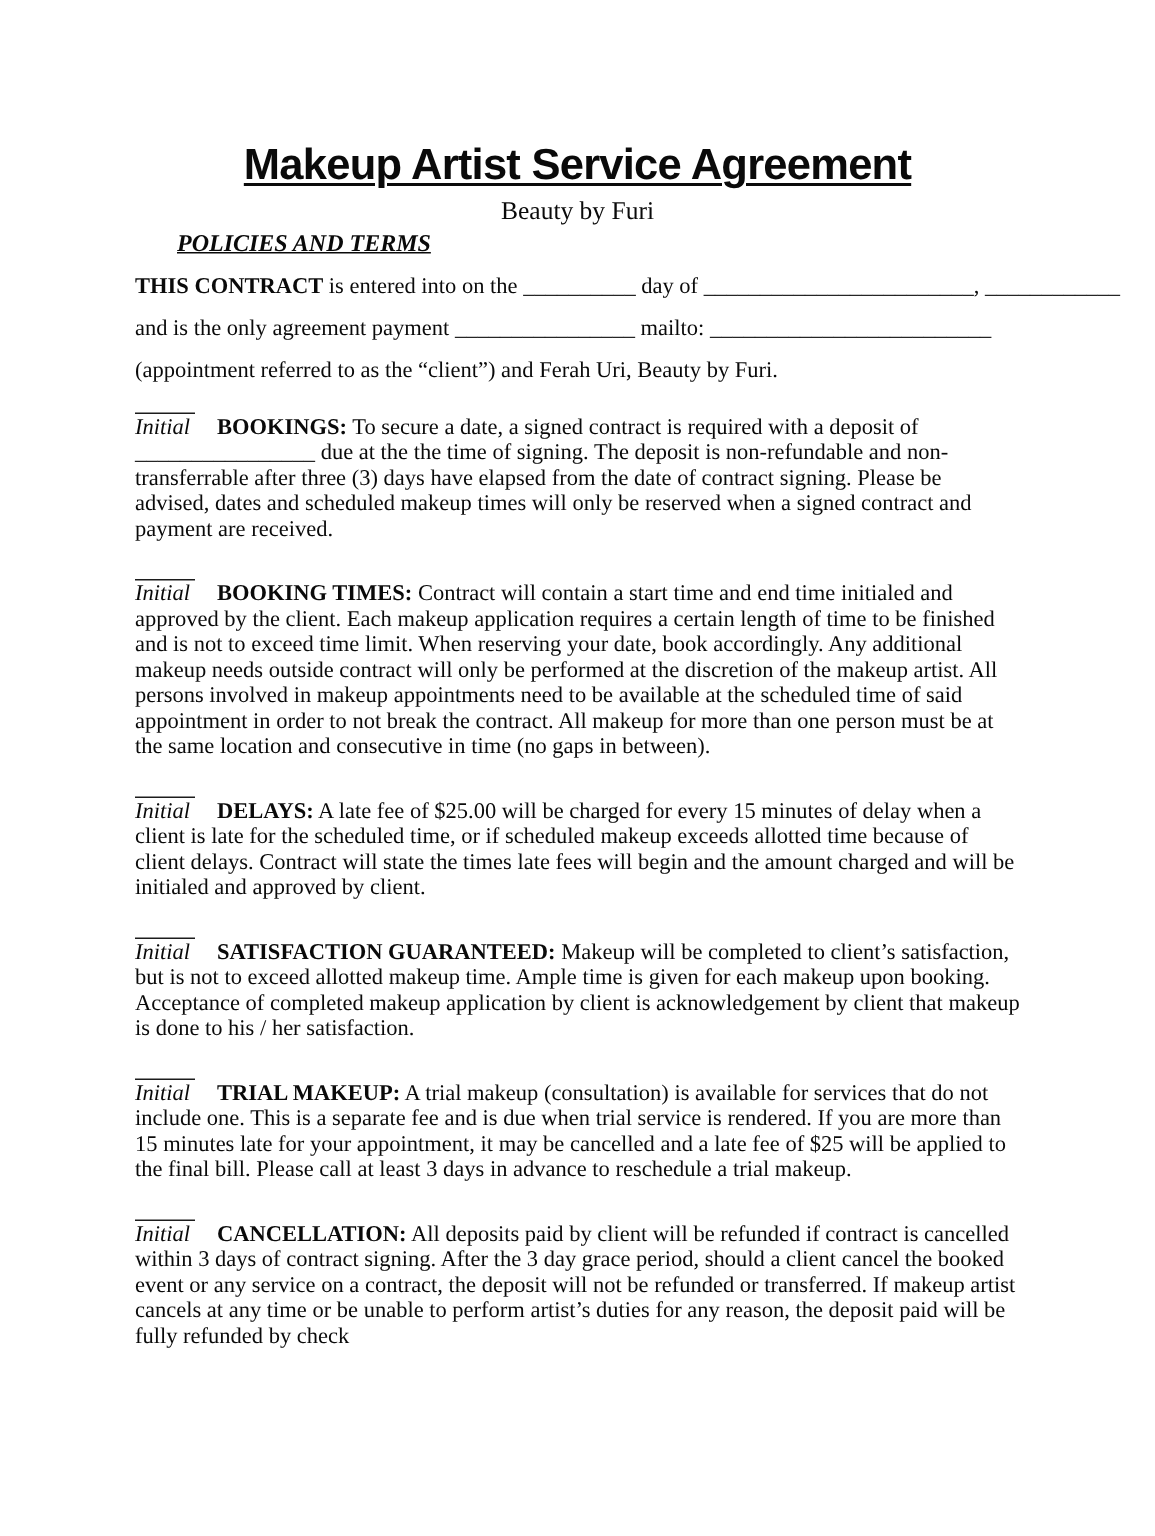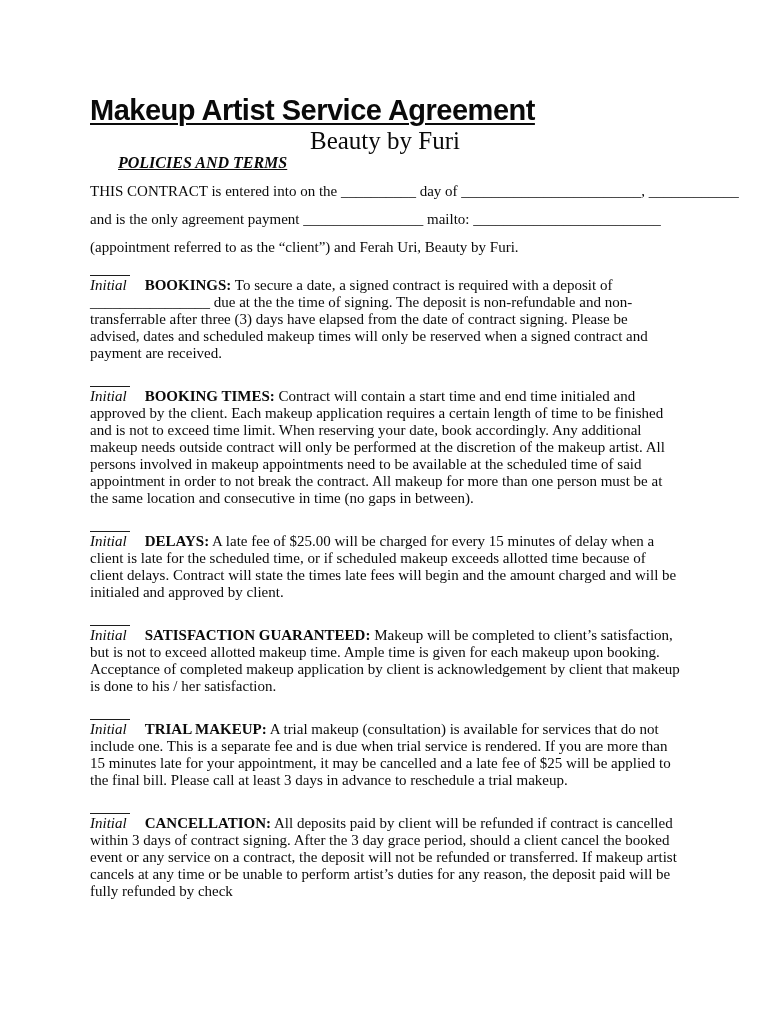--- a/index.html
+++ b/index.html
@@ -12,31 +12,31 @@
     font-size: 15px;
     line-height: 17px;
     color: #0a0a0a;
     background: #ffffff;
   }
   .doc-title {
     font-family: "Liberation Sans", "DejaVu Sans", sans-serif;
     font-weight: bold;
     font-size: 29px;
     line-height: 32px;
-    text-align: left;
+    text-align: center;
     margin: 0;
     letter-spacing: -0.5px;
   }
   .doc-title span {
     text-decoration: underline;
     text-decoration-thickness: 2px;
     text-underline-offset: 3px;
   }
   .subtitle-block { text-align: center; margin-top: 4px; }
-  .subtitle-line { font-size: 25px; line-height: 22px; }
+  .subtitle-line { font-size: 17px; line-height: 22px; }
   .policies-heading {
     margin-top: 1px;
     font-size: 16px;
     line-height: 20px;
     font-weight: bold;
     font-style: italic;
     margin-left: 28px;
   }
   .policies-heading span { text-decoration: underline; }
   .opening { margin-top: 4px; }
@@ -47,21 +47,21 @@
   .init-rule {
     display: inline-block;
     width: 40px;
     height: 14px;
     border-bottom: 1.5px solid #1c1c1c;
   }
   .para { margin: 0; line-height: 17px; }
   .initial-label { font-style: italic; margin-top: 42px; }
   .htab { display: inline-block; width: 18px; }
   .sec-heading { font-weight: bold; }
-  b, strong { font-weight: normal; }
+  b, strong { font-weight: bold; }
 </style>
 </head>
 <body>
 
 <div class="page">
 
   <h1 class="doc-title"><span>Makeup Artist Service Agreement</span></h1>
 
   <div class="subtitle-block">
     <div class="subtitle-line">Beauty by Furi</div>

